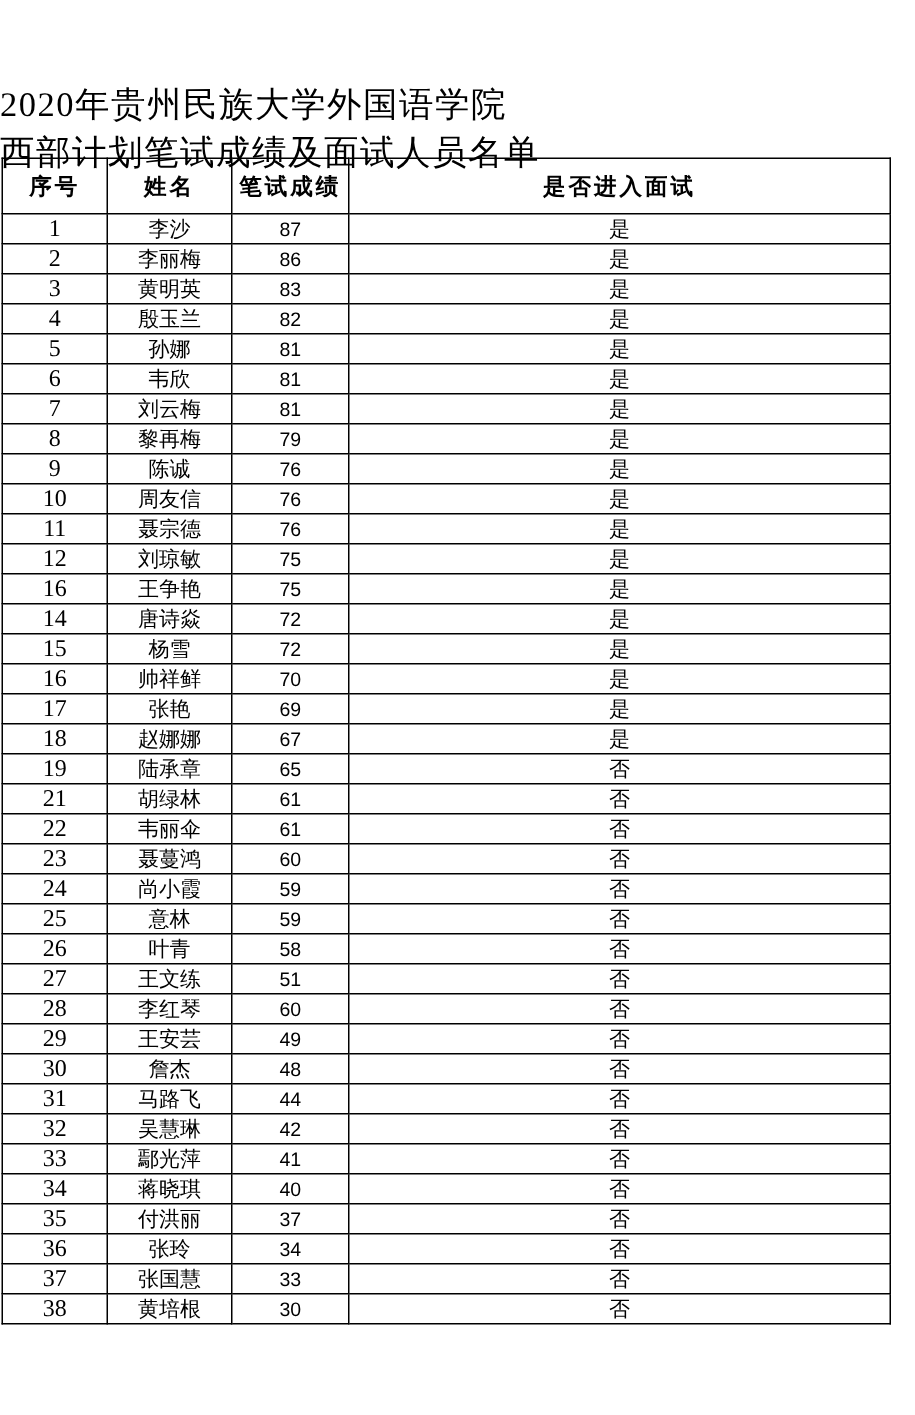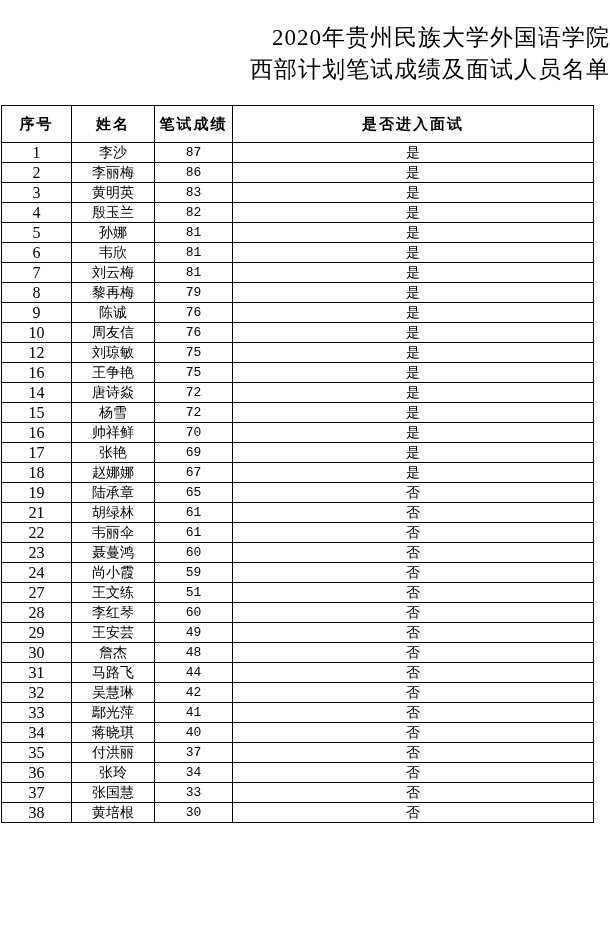--- a/index.html
+++ b/index.html
@@ -11,25 +11,26 @@
     position: relative;
     width: 610px;
     height: 943px;
     background: #ffffff;
     color: #000000;
     font-family: "Liberation Serif", serif;
     overflow: hidden;
   }
   .doc-title {
     padding-top: 22px;
-    text-align: right;
+    text-align: left;
     font-size: 23px;
     line-height: 32px;
     font-weight: 500;
     letter-spacing: 1px;
+    margin-top: 32px;
   }
   .score-table {
     position: absolute;
     top: 105px;
     left: 1px;
     width: 593px;
     border-collapse: collapse;
     table-layout: fixed;
   }
   .score-table th,
@@ -57,21 +58,21 @@
   .col-interview { width: auto; }
   td.cell-no {
     font-family: "Liberation Serif", serif;
     font-size: 16px;
   }
   td.cell-name {
     font-family: Liberation Mono, monospace;
     font-size: 14px;
   }
   td.cell-score {
-    font-family: Liberation Mono, monospace;
+    font-family: Liberation Sans, sans-serif;
     font-size: 13px;
   }
   td.cell-interview {
     font-family: "Liberation Serif", serif;
     font-size: 14px;
   }
 </style>
 </head>
 <body>
 
@@ -152,20 +153,26 @@
           <td class="cell-score">76</td>
           <td class="cell-interview">是</td>
         </tr>
         <tr>
           <td class="cell-no">10</td>
           <td class="cell-name">周友信</td>
           <td class="cell-score">76</td>
           <td class="cell-interview">是</td>
         </tr>
         <tr>
+          <td class="cell-no">11</td>
+          <td class="cell-name">聂宗德</td>
+          <td class="cell-score">76</td>
+          <td class="cell-interview">是</td>
+        </tr>
+        <tr>
           <td class="cell-no">12</td>
           <td class="cell-name">刘琼敏</td>
           <td class="cell-score">75</td>
           <td class="cell-interview">是</td>
         </tr>
         <tr>
           <td class="cell-no">16</td>
           <td class="cell-name">王争艳</td>
           <td class="cell-score">75</td>
           <td class="cell-interview">是</td>
@@ -224,20 +231,32 @@
           <td class="cell-score">60</td>
           <td class="cell-interview">否</td>
         </tr>
         <tr>
           <td class="cell-no">24</td>
           <td class="cell-name">尚小霞</td>
           <td class="cell-score">59</td>
           <td class="cell-interview">否</td>
         </tr>
         <tr>
+          <td class="cell-no">25</td>
+          <td class="cell-name">意林</td>
+          <td class="cell-score">59</td>
+          <td class="cell-interview">否</td>
+        </tr>
+        <tr>
+          <td class="cell-no">26</td>
+          <td class="cell-name">叶青</td>
+          <td class="cell-score">58</td>
+          <td class="cell-interview">否</td>
+        </tr>
+        <tr>
           <td class="cell-no">27</td>
           <td class="cell-name">王文练</td>
           <td class="cell-score">51</td>
           <td class="cell-interview">否</td>
         </tr>
         <tr>
           <td class="cell-no">28</td>
           <td class="cell-name">李红琴</td>
           <td class="cell-score">60</td>
           <td class="cell-interview">否</td>

